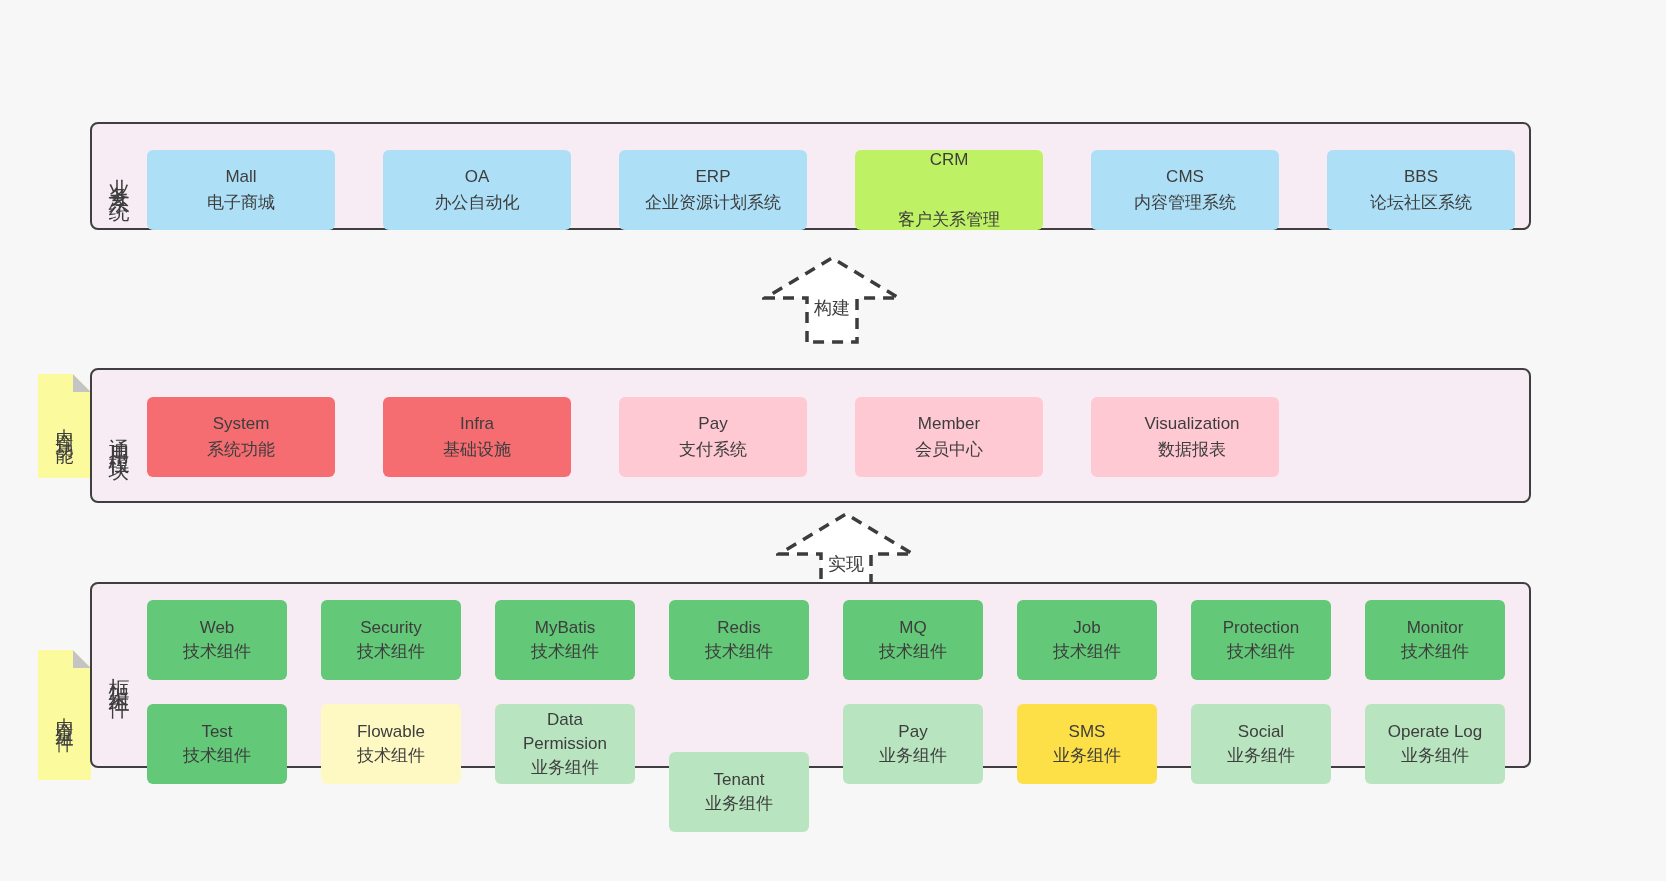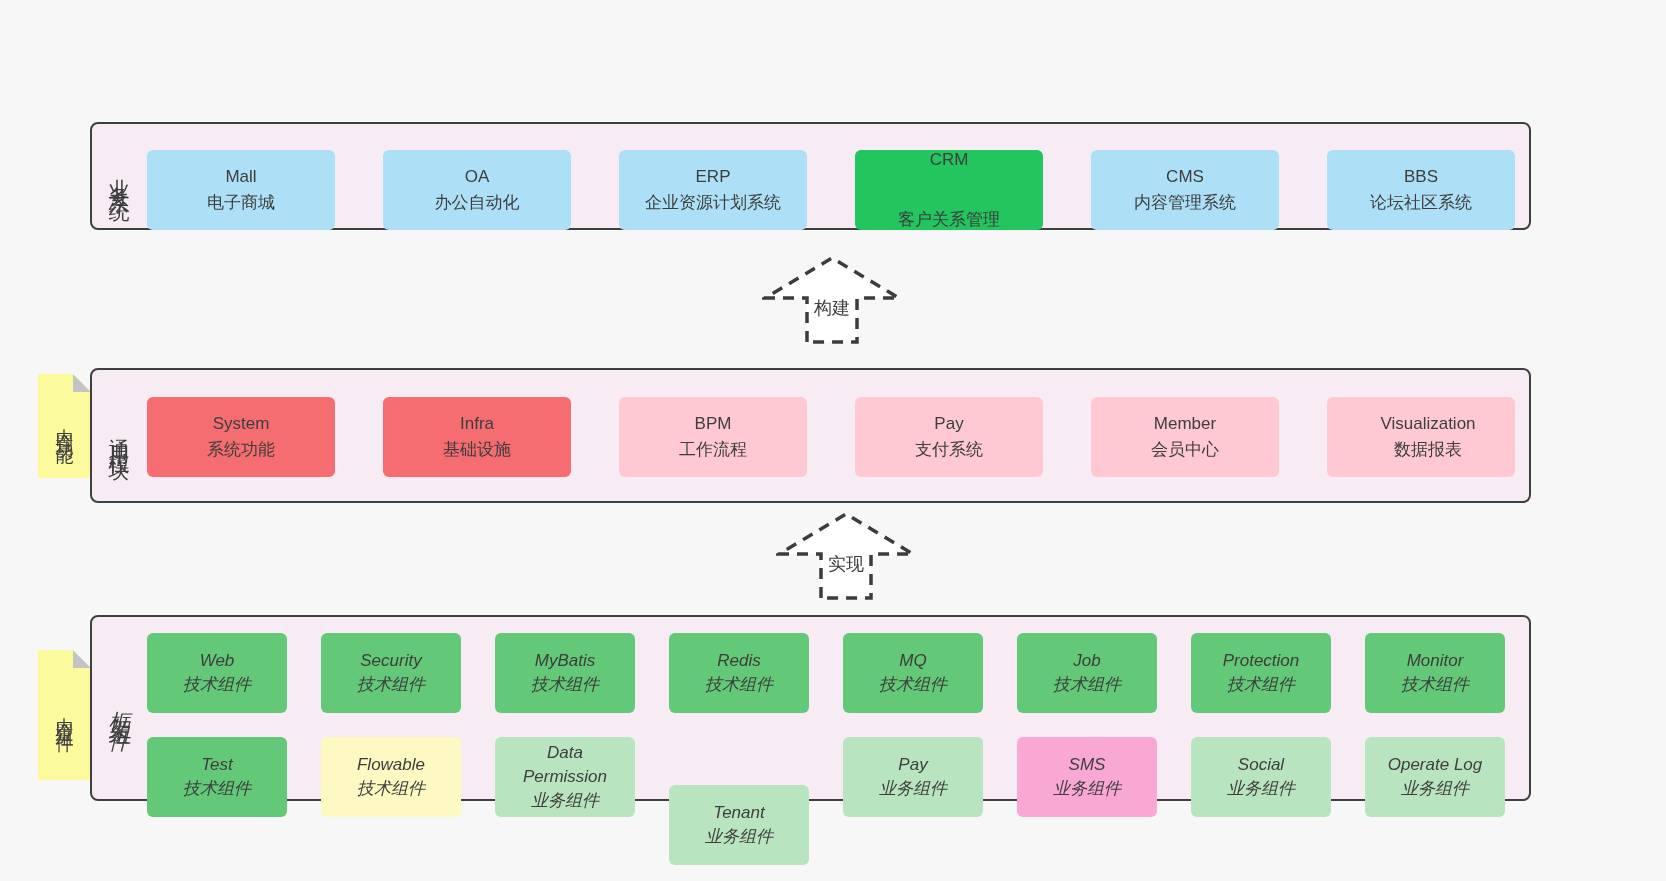--- a/index.html
+++ b/index.html
@@ -17,21 +17,21 @@
   .panel{
     position:absolute;
     background:var(--panel_bg,#f7ecf4);
     border:2px solid var(--panel_border,#3f3f3f);
     border-radius:8px;
     z-index:1;
     box-sizing:border-box;
   }
   .panel-1{left:90px;top:122px;width:1441px;height:108px;}
   .panel-2{left:90px;top:368px;width:1441px;height:135px;}
-  .panel-3{left:90px;top:615px;width:1441px;height:186px;font-style:italic;}
+  .panel-3{left:90px;top:582px;width:1441px;height:186px;}
   .panel-title{
     position:absolute;left:13px;top:50%;
     transform:translateY(-50%);
     writing-mode:vertical-lr;text-orientation:upright;
     font-size:21px;letter-spacing:7px;
     color:var(--text,#3d3d3d);
     white-space:nowrap;
   }
   
   .boxes{
@@ -112,21 +112,21 @@
           <div>电子商城</div>
         </div>
         <div class="box" style="background: rgb(173, 224, 247);">
           <div>OA</div>
           <div>办公自动化</div>
         </div>
         <div class="box" style="background: rgb(173, 224, 247);">
           <div>ERP</div>
           <div>企业资源计划系统</div>
         </div>
-        <div class="box" style="background: #22c55e; gap: 34px;">
+        <div class="box" style="background: #bef264; gap: 34px;">
           <div>CRM</div>
           <div>客户关系管理</div>
         </div>
         <div class="box" style="background: rgb(173, 224, 247);">
           <div>CMS</div>
           <div>内容管理系统</div>
         </div>
         <div class="box" style="background: rgb(173, 224, 247);">
           <div>BBS</div>
           <div>论坛社区系统</div>
@@ -147,24 +147,20 @@
 
     <div class="box" style="background: rgb(246, 109, 113);">
           <div>System</div>
           <div>系统功能</div>
         </div>
         <div class="box" style="background: rgb(246, 109, 113);">
           <div>Infra</div>
           <div>基础设施</div>
         </div>
         <div class="box" style="background: rgb(255, 201, 211);">
-          <div>BPM</div>
-          <div>工作流程</div>
-        </div>
-        <div class="box" style="background: rgb(255, 201, 211);">
           <div>Pay</div>
           <div>支付系统</div>
         </div>
         <div class="box" style="background: rgb(255, 201, 211);">
           <div>Member</div>
           <div>会员中心</div>
         </div>
         <div class="box" style="background: rgb(255, 201, 211); padding-left: 24px;">
           <div>Visualization</div>
           <div>数据报表</div>
@@ -228,21 +224,21 @@
           <div>业务组件</div>
         </div>
         <div class="box" style="background: rgb(184, 229, 191); margin-top: 48px;">
           <div>Tenant</div>
           <div>业务组件</div>
         </div>
         <div class="box" style="background: rgb(184, 229, 191);">
           <div>Pay</div>
           <div>业务组件</div>
         </div>
-        <div class="box" style="background: #f9a8d4; text-align: right;">
+        <div class="box" style="background: #fde047; text-align: right;">
           <div>SMS</div>
           <div>业务组件</div>
         </div>
         <div class="box" style="background: rgb(184, 229, 191);">
           <div>Social</div>
           <div>业务组件</div>
         </div>
         <div class="box" style="background: rgb(184, 229, 191);">
           <div>Operate Log</div>
           <div>业务组件</div>

